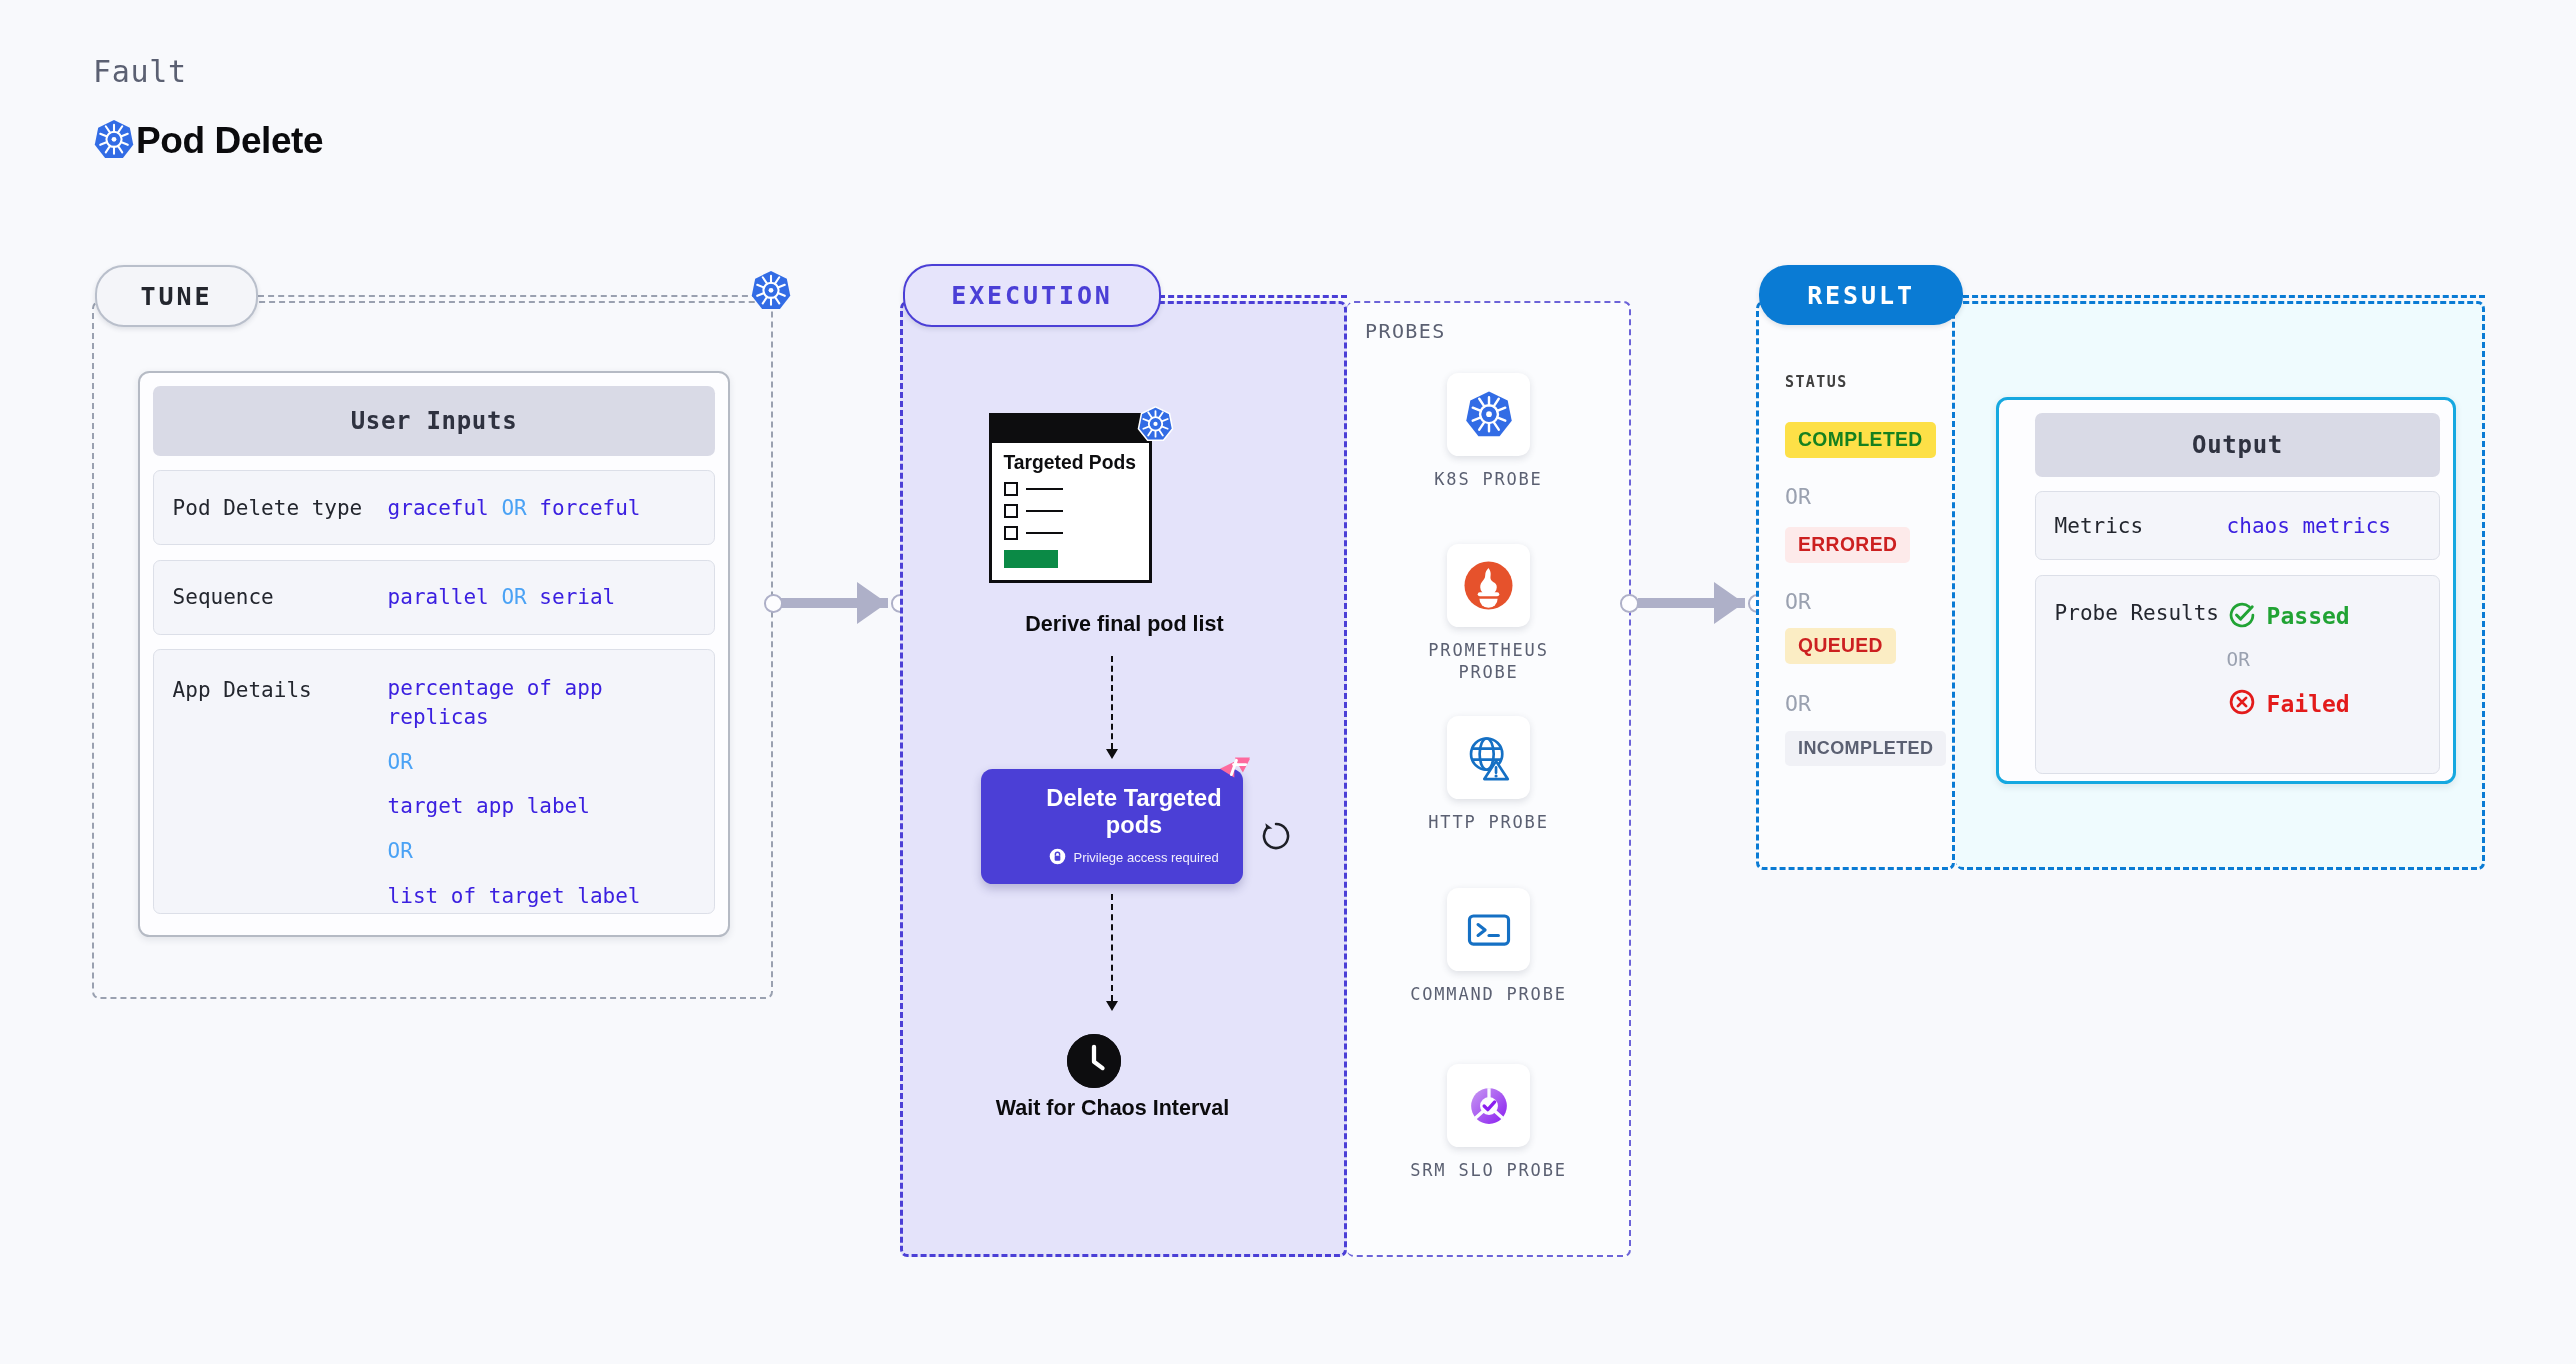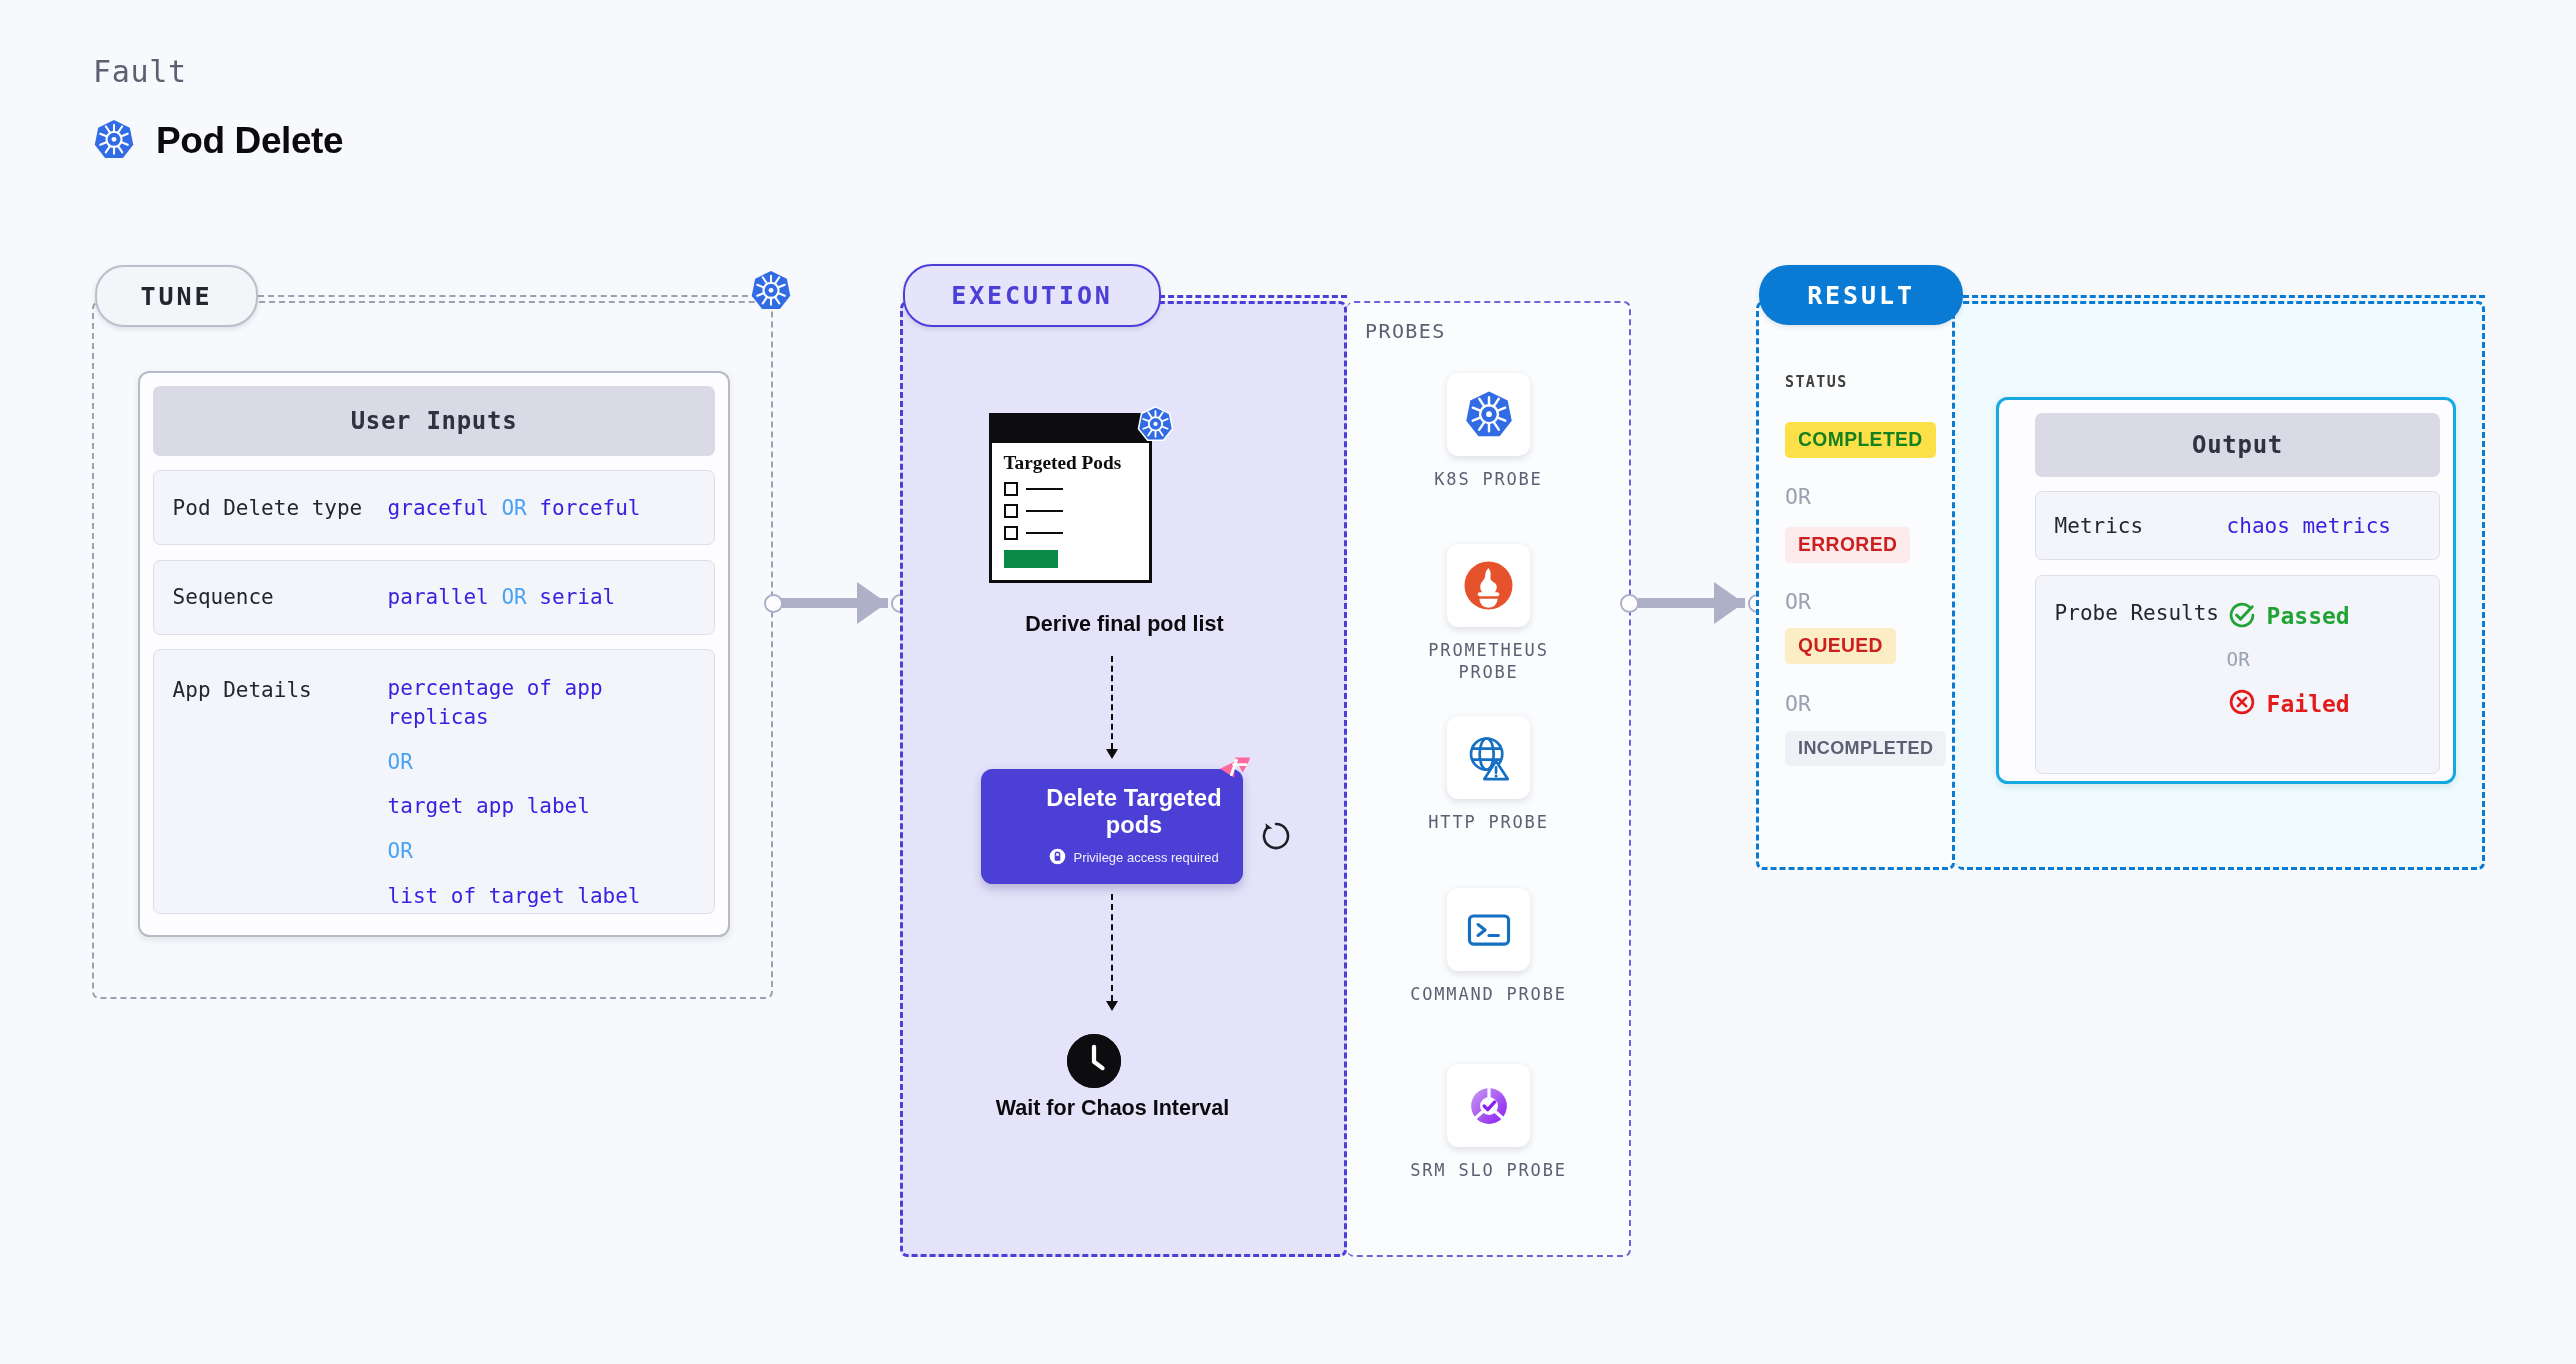--- a/index.html
+++ b/index.html
@@ -12,21 +12,21 @@
   #root { position: relative; width: 2576px; height: 1365px; }
 
   .abs { position: absolute; }
 
   
   #fault-label {
     left: 93px; top: 54px;
     font-family: "DejaVu Sans Mono", monospace;
     font-size: 30px; color: #5b6072; letter-spacing: 0.7px;
   }
-  #fault-title-row { left: 92px; top: 118px; display: flex; align-items: center; gap: 20px; }
+  #fault-title-row { left: 92px; top: 118px; display: flex; align-items: center; }
   #fault-title {
     font-size: 37px; font-weight: bold; color: #0b0b0d; letter-spacing: -0.4px;
   }
 
   
   .panel { border-radius: 7.2px; }
   .panel-tune {
     left: 92px; top: 301px; width: 681px; height: 698px;
     border: 2.9px dashed #9aa1b0;
   }
@@ -95,21 +95,21 @@
   .row-key { color: #23262e; }
   .val-purple { color: #3b20e0; }
   .val-or { color: #4aa2f5; }
 
   
   #podcard {
     left: 989px; top: 413px; width: 163px; height: 170px;
     background: #ffffff; border: 3.6px solid #0d0d0f;
   }
   #podcard-bar { height: 27px; background: #0d0d0f; }
-  #podcard-body { padding: 10px 0 0 11.5px; font-family: Liberation Serif, serif; }
+  #podcard-body { padding: 10px 0 0 11.5px; }
   #podcard-title {
     font-size: 19.3px; font-weight: bold; color: #0d0d0f; line-height: 1.08;
   }
   .chk-row { display: flex; align-items: center; gap: 8.6px; margin-top: 7.9px; }
   .chk { width: 14.3px; height: 14.3px; border: 2.1px solid #0d0d0f; }
   .chk-line { width: 37px; height: 0; border-top: 2.1px solid #0d0d0f; }
   #podcard-green { margin-top: 9.3px; width: 54px; height: 18.6px; background: #0b8a46; }
 
   .node-caption {
     text-align: center; font-size: 21.5px; font-weight: bold; color: #0b0b0d;

